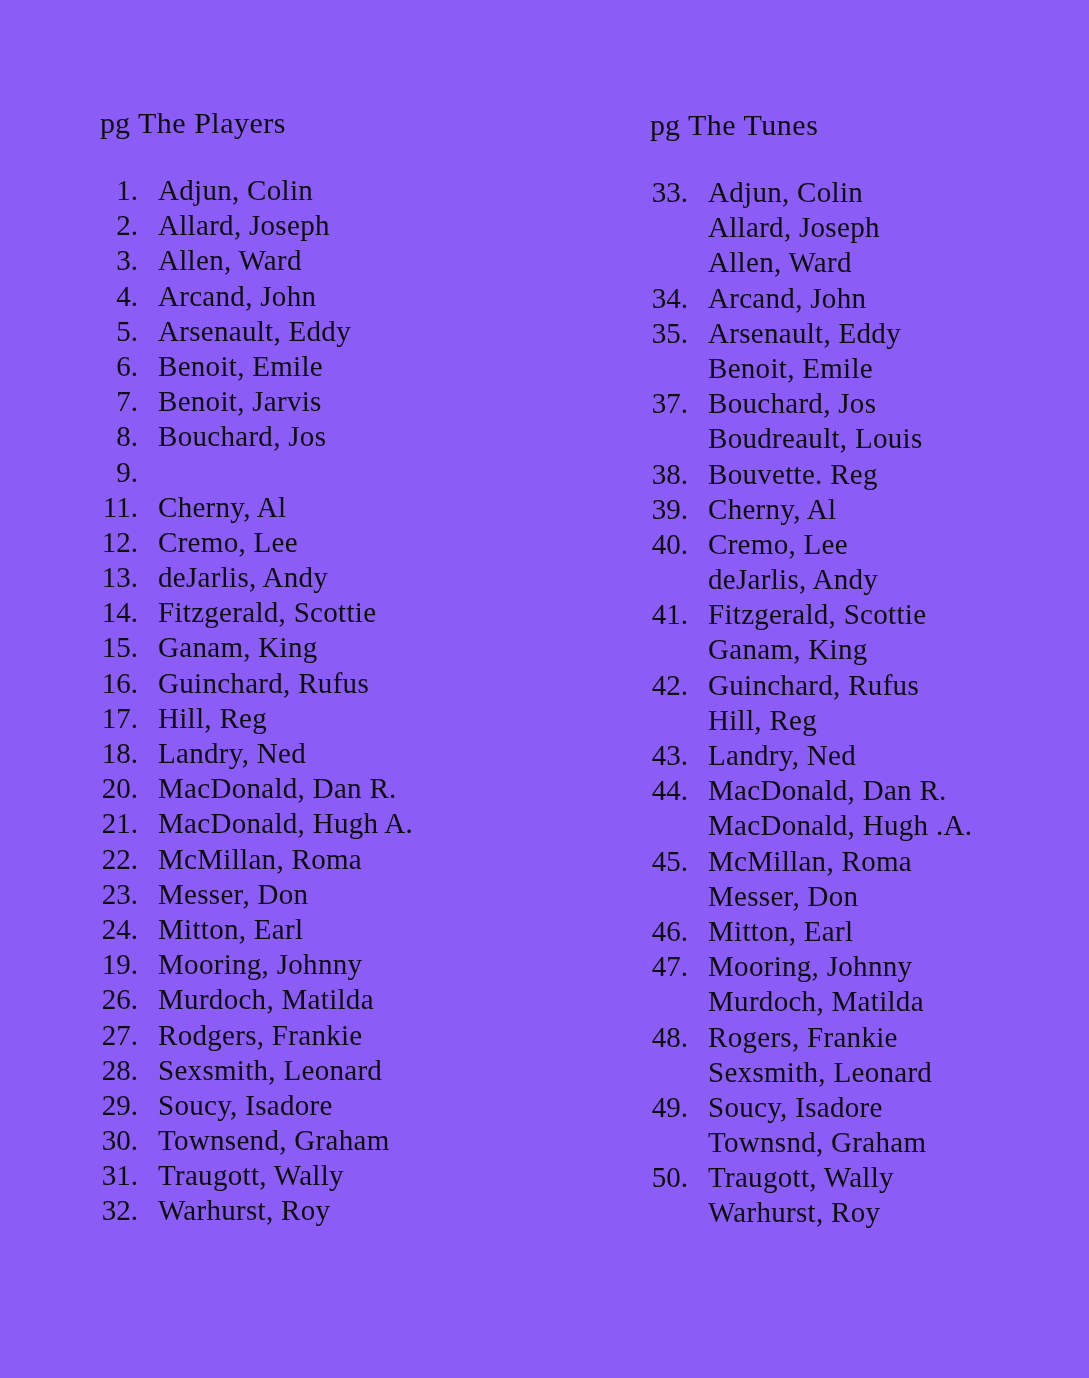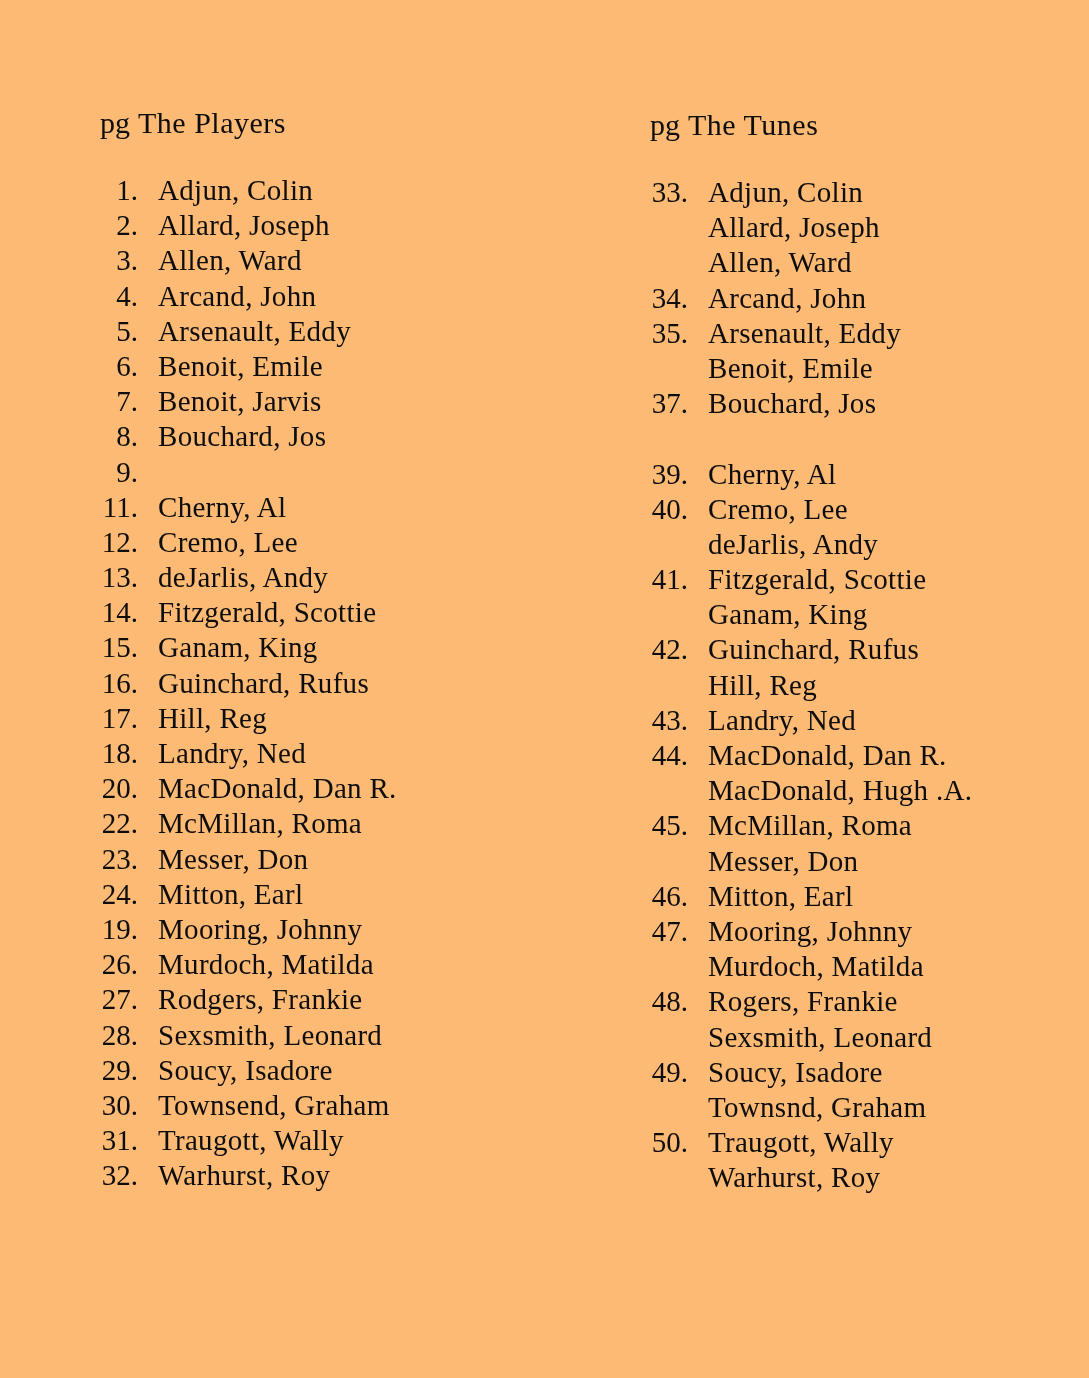--- a/index.html
+++ b/index.html
@@ -1,21 +1,21 @@
 <!DOCTYPE html>
 <html><head>
 <meta charset="utf-8">
 <style>
   * { margin: 0; padding: 0; box-sizing: border-box; }
   html, body { background: #ffffff; }
   .page {
     position: relative;
     width: 1089px;
     height: 1378px;
-    background: #fdba74;
+    background: #8b5cf6;
     font-family: "Liberation Serif", "DejaVu Serif", serif;
     color: #0d0d0d;
     overflow: hidden;
   }
   .column { position: absolute; top: 105px; }
   .col-left  { left: 98px;  }
   .col-right { left: 648px; top: 107px; }
   .col-header {
     display: flex;
     align-items: baseline;
@@ -124,20 +124,24 @@
         </div>
         <div class="row">
           <span class="num">18.</span>
           <span class="name">Landry, Ned</span>
         </div>
         <div class="row">
           <span class="num">20.</span>
           <span class="name">MacDonald, Dan R.</span>
         </div>
         <div class="row">
+          <span class="num">21.</span>
+          <span class="name">MacDonald, Hugh A.</span>
+        </div>
+        <div class="row">
           <span class="num">22.</span>
           <span class="name">McMillan, Roma</span>
         </div>
         <div class="row">
           <span class="num">23.</span>
           <span class="name">Messer, Don</span>
         </div>
         <div class="row">
           <span class="num">24.</span>
           <span class="name">Mitton, Earl</span>
@@ -206,20 +210,25 @@
         <div class="row">
           <span class="num"></span>
           <span class="name">Benoit, Emile</span>
         </div>
         <div class="row">
           <span class="num">37.</span>
           <span class="name">Bouchard, Jos</span>
         </div>
         <div class="row">
           <span class="num"></span>
+          <span class="name">Boudreault, Louis</span>
+        </div>
+        <div class="row">
+          <span class="num">38.</span>
+          <span class="name">Bouvette. Reg</span>
         </div>
         <div class="row">
           <span class="num">39.</span>
           <span class="name">Cherny, Al</span>
         </div>
         <div class="row">
           <span class="num">40.</span>
           <span class="name">Cremo, Lee</span>
         </div>
         <div class="row">

